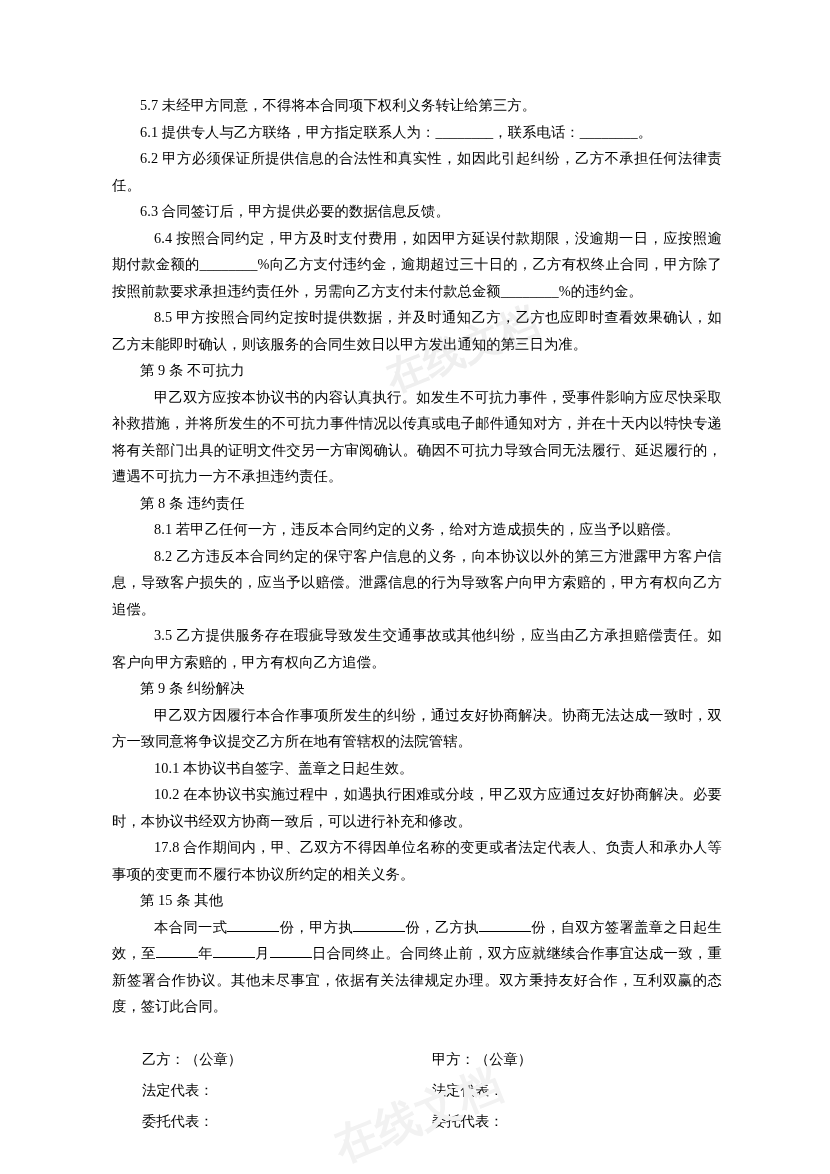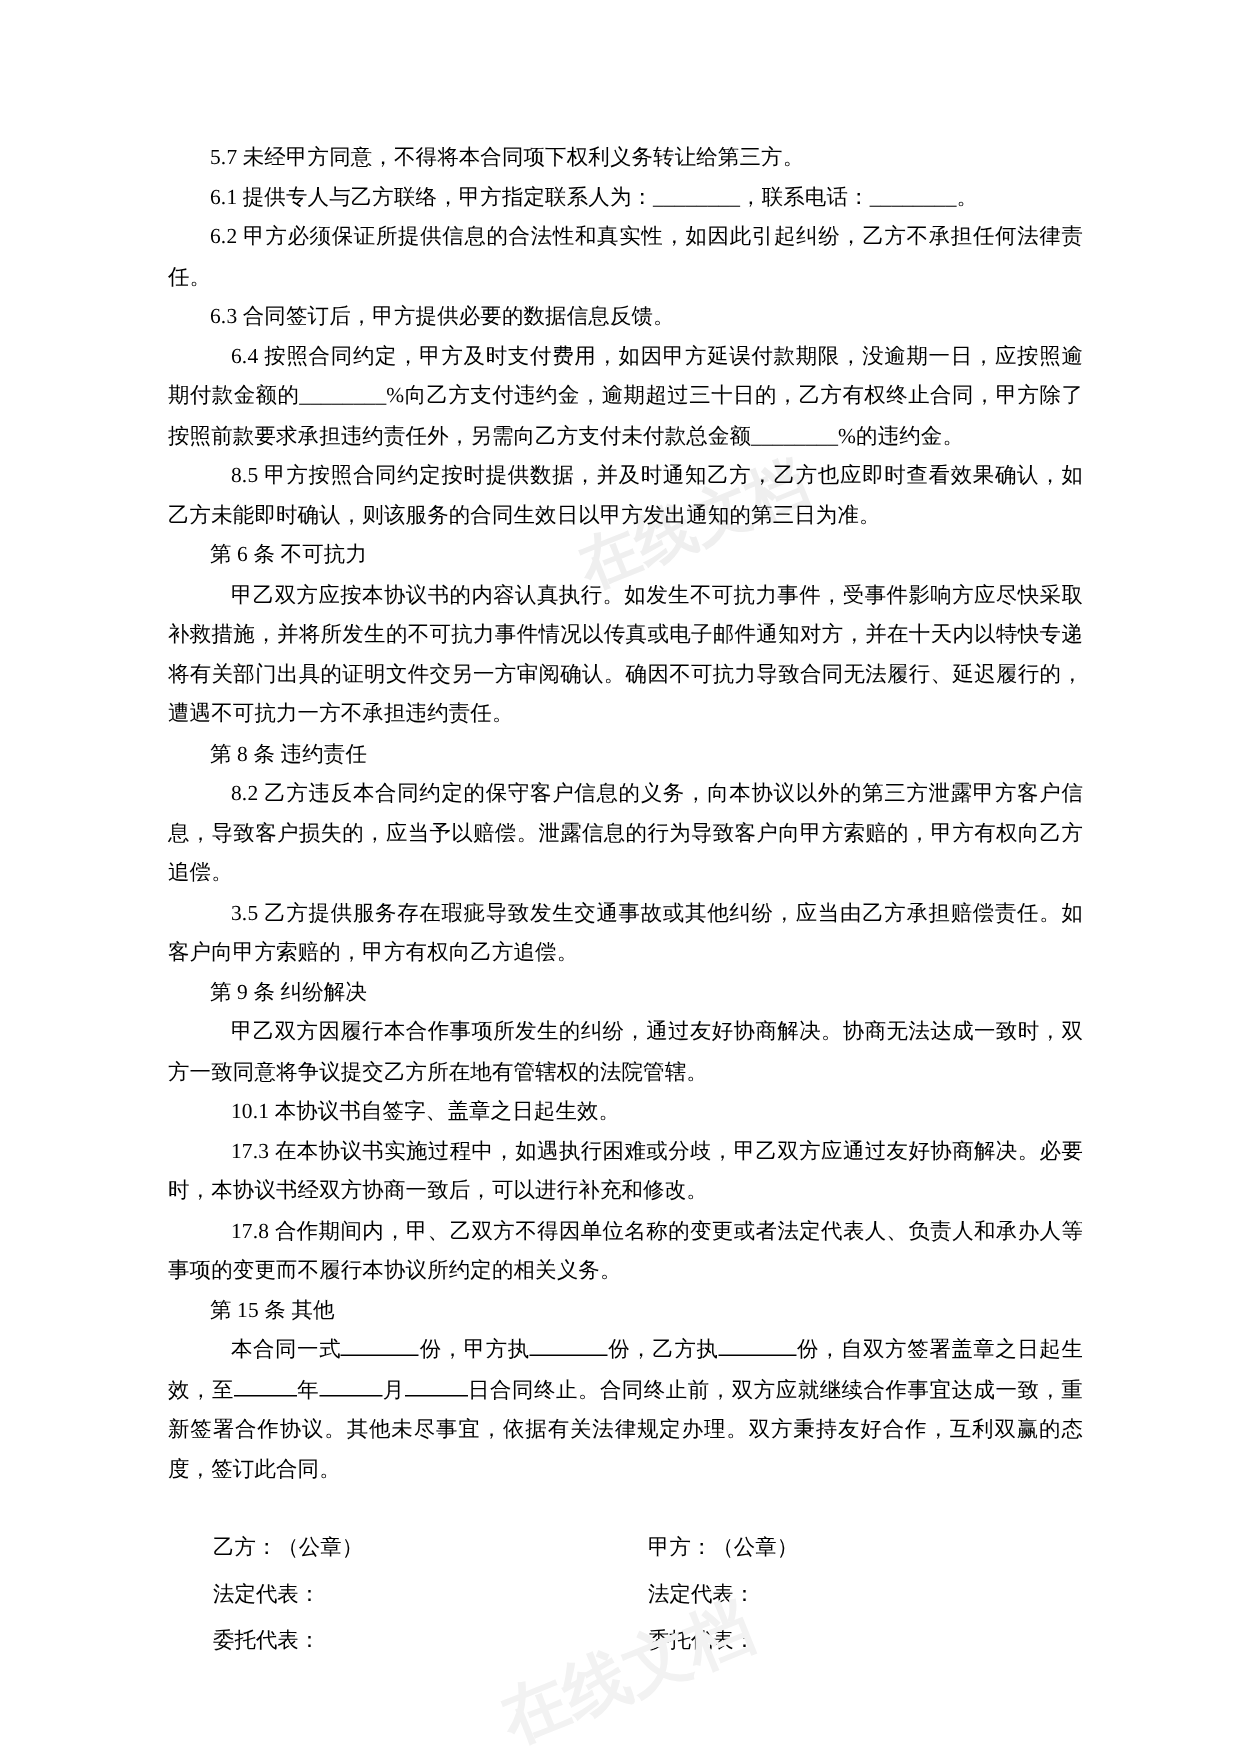--- a/index.html
+++ b/index.html
@@ -96,29 +96,30 @@
   <div class="watermark-1">在线文档</div>
 
   <div class="content">
 
     <p class="para indent">5.7 未经甲方同意，不得将本合同项下权利义务转让给第三方。</p>
     <p class="para indent">6.1 提供专人与乙方联络，甲方指定联系人为：________，联系电话：________。</p>
     <p class="para indent">6.2 甲方必须保证所提供信息的合法性和真实性，如因此引起纠纷，乙方不承担任何法律责任。</p>
     <p class="para indent">6.3 合同签订后，甲方提供必要的数据信息反馈。</p>
     <p class="para indent2">6.4 按照合同约定，甲方及时支付费用，如因甲方延误付款期限，没逾期一日，应按照逾期付款金额的________%向乙方支付违约金，逾期超过三十日的，乙方有权终止合同，甲方除了按照前款要求承担违约责任外，另需向乙方支付未付款总金额________%的违约金。</p>
     <p class="para indent2">8.5  甲方按照合同约定按时提供数据，并及时通知乙方，乙方也应即时查看效果确认，如乙方未能即时确认，则该服务的合同生效日以甲方发出通知的第三日为准。</p>
-    <p class="para indent">第 6 条  不可抗力</p>
+    <p class="para indent">第 9 条  不可抗力</p>
     <p class="para indent2">甲乙双方应按本协议书的内容认真执行。如发生不可抗力事件，受事件影响方应尽快采取补救措施，并将所发生的不可抗力事件情况以传真或电子邮件通知对方，并在十天内以特快专递将有关部门出具的证明文件交另一方审阅确认。确因不可抗力导致合同无法履行、延迟履行的，遭遇不可抗力一方不承担违约责任。</p>
     <p class="para indent">第 8 条  违约责任</p>
+    <p class="para indent2">8.1 若甲乙任何一方，违反本合同约定的义务，给对方造成损失的，应当予以赔偿。</p>
     <p class="para indent2">8.2 乙方违反本合同约定的保守客户信息的义务，向本协议以外的第三方泄露甲方客户信息，导致客户损失的，应当予以赔偿。泄露信息的行为导致客户向甲方索赔的，甲方有权向乙方追偿。</p>
     <p class="para indent2">3.5  乙方提供服务存在瑕疵导致发生交通事故或其他纠纷，应当由乙方承担赔偿责任。如客户向甲方索赔的，甲方有权向乙方追偿。</p>
     <p class="para indent">第 9 条  纠纷解决</p>
     <p class="para indent2">甲乙双方因履行本合作事项所发生的纠纷，通过友好协商解决。协商无法达成一致时，双方一致同意将争议提交乙方所在地有管辖权的法院管辖。</p>
     <p class="para indent2">10.1 本协议书自签字、盖章之日起生效。</p>
-    <p class="para indent2">17.3 在本协议书实施过程中，如遇执行困难或分歧，甲乙双方应通过友好协商解决。必要时，本协议书经双方协商一致后，可以进行补充和修改。</p>
+    <p class="para indent2">10.2 在本协议书实施过程中，如遇执行困难或分歧，甲乙双方应通过友好协商解决。必要时，本协议书经双方协商一致后，可以进行补充和修改。</p>
     <p class="para indent2">17.8 合作期间内，甲、乙双方不得因单位名称的变更或者法定代表人、负责人和承办人等事项的变更而不履行本协议所约定的相关义务。</p>
     <p class="para indent">第 15 条  其他</p>
 
     <p class="para indent2"><span>本合同一式</span><span class="blank"></span><span>份，甲方执</span><span class="blank"></span><span>份，乙方执</span><span class="blank"></span><span>份，自双方签署盖章之日起生效，至</span><span class="blank-sm"></span><span>年</span><span class="blank-sm"></span><span>月</span><span class="blank-sm"></span><span>日合同终止。合同终止前，双方应就继续合作事宜达成一致，重新签署合作协议。其他未尽事宜，依据有关法律规定办理。双方秉持友好合作，互利双赢的态度，签订此合同。</span></p>
 
     <div class="sig-block">
       <div class="sig-row">
         <div class="sig-col">乙方：（公章）</div>
         <div class="sig-col">甲方：（公章）</div>
       </div>

